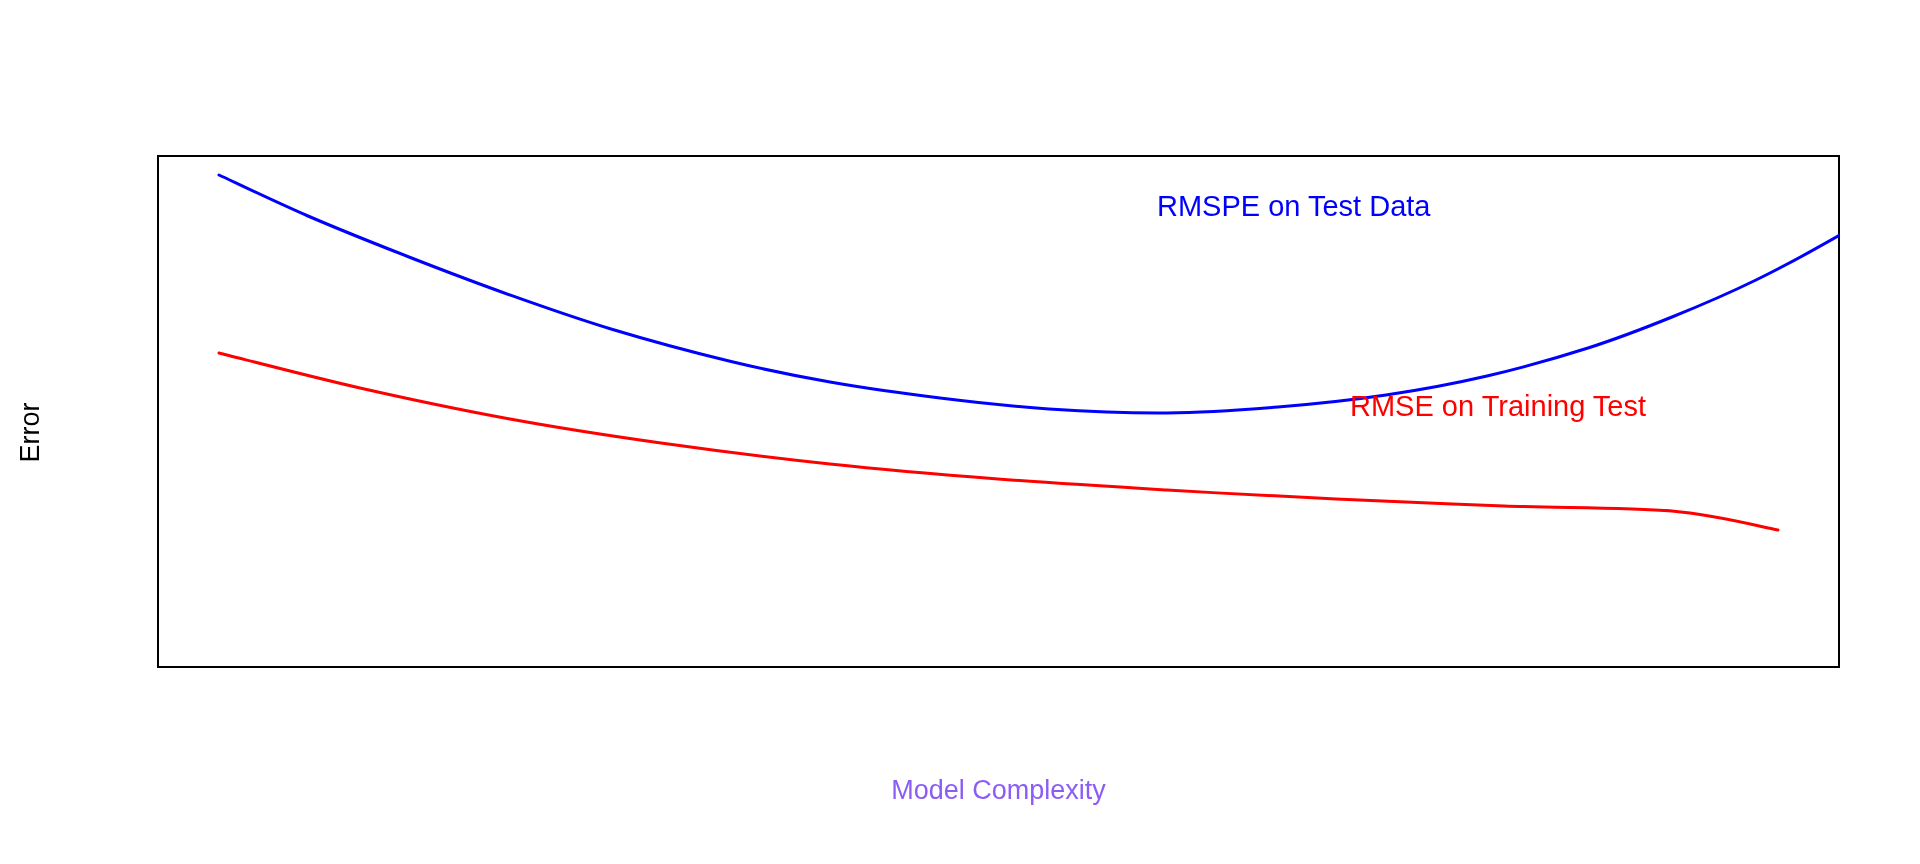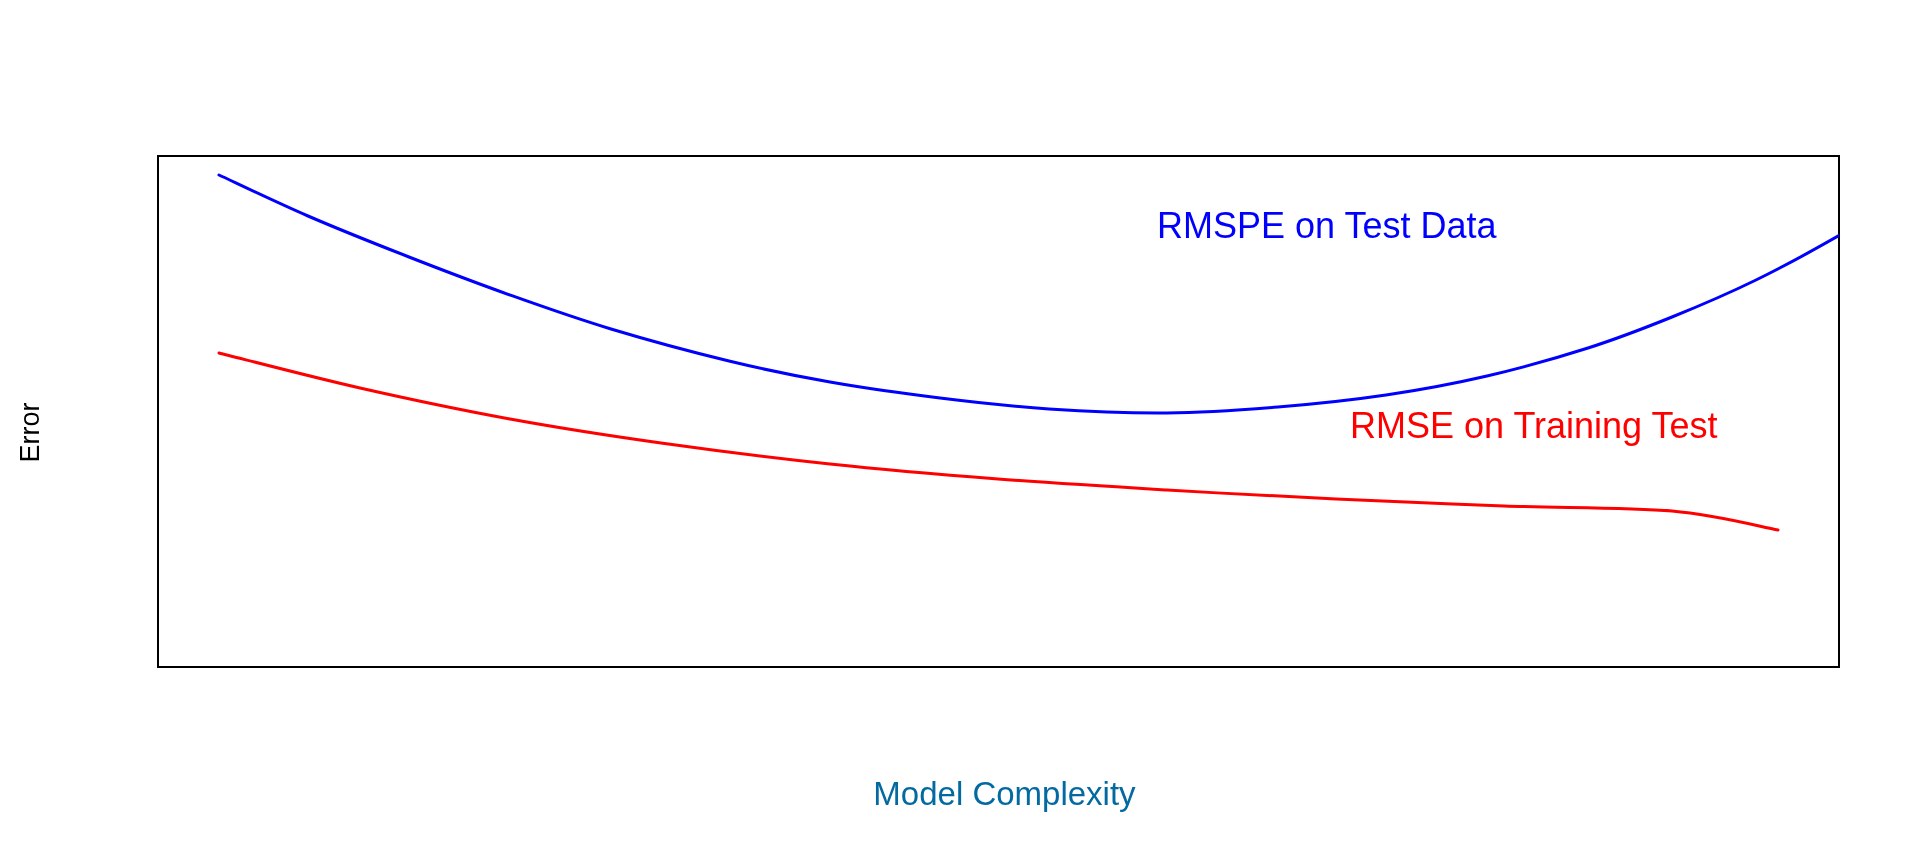--- a/index.html
+++ b/index.html
@@ -60,36 +60,35 @@
     white-space: nowrap;
   }
   #y-axis-title span {
     display: block;
     transform: rotate(-90deg);
     transform-origin: center center;
   }
 
   #x-axis-title {
     position: absolute;
-    left: 163px;
+    left: 157px;
     top: 775px;
     width: 1683px;
     text-align: center;
-    font-size: 33px;
-    color: #0369a1;
+    font-size: 27px;
+    color: #8b5cf6;
     white-space: nowrap;
   }
 
   
   .series-label {
     position: absolute;
-    font-size: 36px;
+    font-size: 29px;
     white-space: nowrap;
     line-height: 1;
-    margin-top: 16px;
   }
   #label-test {
     left: 1157px;
     top: 192px;
     color: #0000ff;
   }
   #label-training {
     left: 1350px;
     top: 392px;
     color: #ff0000;

